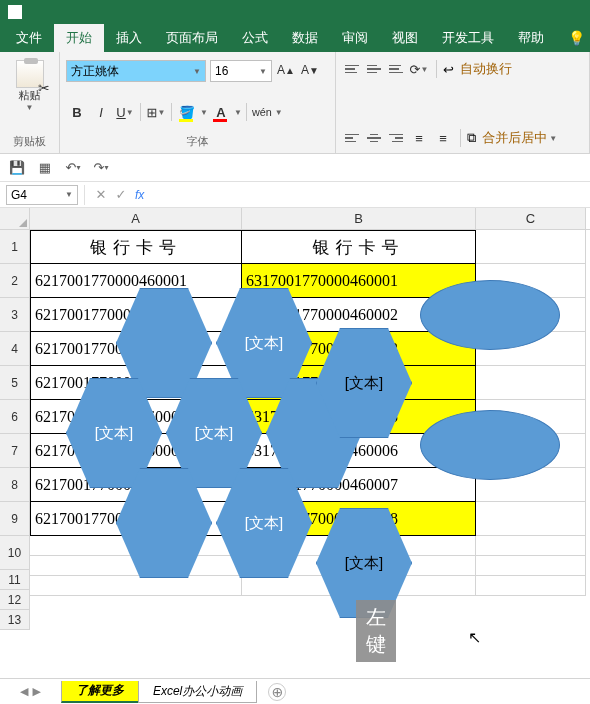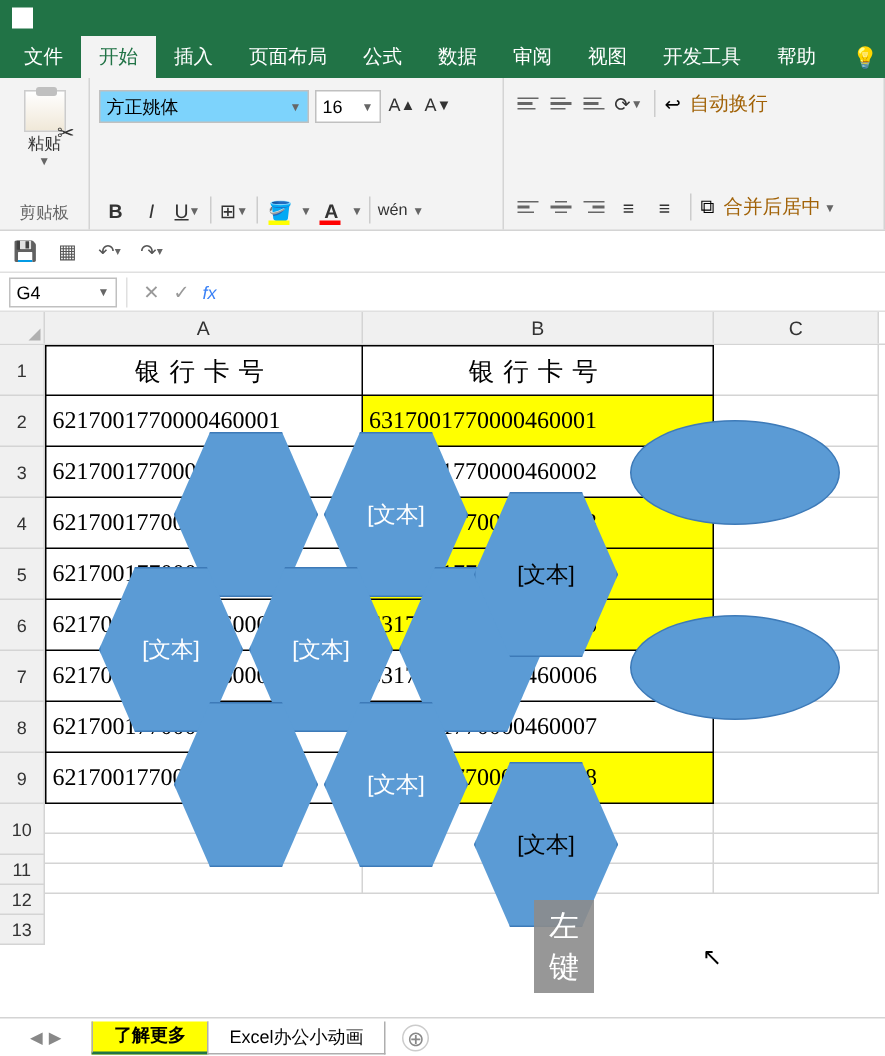--- a/index.html
+++ b/index.html
@@ -16,21 +16,21 @@
 .ribbon-group { border-right: 1px solid #d4d4d4; padding: 4px 6px 2px; display: flex; flex-direction: column; justify-content: space-between; }
 .ribbon-group-label { font-size: 11px; color: #666; text-align: center; padding: 2px 0; }
 .clipboard-group { width: 60px; }
 .paste-btn { display: flex; flex-direction: column; align-items: center; font-size: 11px; color: #333; margin-top: 4px; }
 .paste-icon { width: 28px; height: 28px; border: 1px solid #ccc; background: linear-gradient(#fff,#f0e8d8); position: relative; }
 .paste-icon::before { content: ""; position: absolute; top: -3px; left: 7px; width: 14px; height: 6px; background: #c0c0c0; border-radius: 2px; }
 .scissors { font-size: 14px; color: #333; position: absolute; top: 28px; left: 38px; }
 .font-group { width: 276px; }
 .font-row1 { display: flex; gap: 4px; margin: 4px 0; }
 .font-name { width: 140px; height: 22px; border: 1px solid #c0c0c0; background: #7dd3fc; font-size: 12px; padding: 0 4px; display: flex; align-items: center; justify-content: space-between; }
-.font-size { width: 44px; height: 22px; border: 1px solid #c0c0c0; background: #fff; font-size: 12px; padding: 0 4px; display: flex; align-items: center; justify-content: space-between; }
+.font-size { width: 62px; height: 22px; border: 1px solid #c0c0c0; background: #fff; font-size: 12px; padding: 0 4px; display: flex; align-items: center; justify-content: space-between; }
 .font-btn { width: 20px; height: 20px; display: flex; align-items: center; justify-content: center; font-size: 12px; color: #333; border: 1px solid transparent; }
 .font-row2 { display: flex; gap: 2px; align-items: center; margin-top: 6px; }
 .fbtn { width: 22px; height: 22px; display: flex; align-items: center; justify-content: center; font-size: 13px; color: #333; border: 1px solid transparent; cursor: pointer; }
 .chev { font-size: 8px; color: #666; }
 .align-group { flex: 1; }
 .align-row { display: flex; gap: 2px; margin: 2px 0; align-items: center; }
 .align-icon { width: 20px; height: 20px; display: flex; flex-direction: column; justify-content: center; gap: 2px; padding: 3px; cursor: pointer; }
 .align-icon span { height: 1.5px; background: #666; }
 .wrap-label, .merge-label { font-size: 13px; color: #a16207; margin-left: 4px; }
 
@@ -66,21 +66,21 @@
 .cell-row.hdr .cell.cA, .cell-row.hdr .cell.cB { border-top: 1px solid #000; border-bottom: 1px solid #000; }
 
 .shapes { position: absolute; top: 230px; left: 30px; pointer-events: none; }
 .hex { width: 96px; height: 110px; background: #5b9bd5; clip-path: polygon(25% 0%, 75% 0%, 100% 50%, 75% 100%, 25% 100%, 0% 50%); position: absolute; display: flex; align-items: center; justify-content: center; color: #fff; font-size: 15px; border: 1px solid #3d7ab8; }
 .ellipse { width: 140px; height: 70px; background: #5b9bd5; border-radius: 50%; position: absolute; border: 1px solid #3d7ab8; }
 .hint { position: absolute; background: rgba(140,140,140,0.9); color: #fff; padding: 4px 10px; font-size: 20px; }
 .cursor { position: absolute; font-size: 16px; color: #000; }
 
 .sheet-tabs { position: absolute; bottom: 0; left: 0; right: 0; height: 26px; background: #fff; border-top: 1px solid #d4d4d4; display: flex; align-items: center; padding-left: 20px; }
 .nav-arrows { display: flex; gap: 4px; color: #888; font-size: 11px; margin-right: 20px; }
-.sheet-tab { height: 22px; padding: 0 14px; font-size: 12px; border: 1px solid #aeaeae; border-top: none; background: #fff; display: flex; align-items: center; margin-right: -1px; cursor: pointer; }
+.sheet-tab { height: 22px; padding: 0 14px; font-size: 12px; border: 1px solid #aeaeae; border-top: none; background: #fff; display: flex; align-items: center; margin-right: -1px; cursor: pointer; font-style: italic; }
 .sheet-tab.active { background: #ffff00; border-bottom: 2px solid #217346; font-weight: bold; }
 .add-sheet { margin-left: 12px; color: #888; font-size: 14px; border: 1px solid #ccc; border-radius: 50%; width: 18px; height: 18px; display: flex; align-items: center; justify-content: center; cursor: pointer; }
 .lamp { position: absolute; top: 30px; right: 4px; color: #fff; font-size: 14px; }
 </style>
 </head>
 <body>
 
 <div class="titlebar">
   <div class="app-icon"></div>
 </div>
@@ -142,20 +142,21 @@
           <b>A</b>
           <span style="position:absolute;bottom:0;left:2px;width:14px;height:3px;background:#ff0000"></span>
         </div>
       <span class="chev">▼</span>
       <div style="width:1px;height:18px;background:#ccc;margin:0 2px"></div>
       <div class="fbtn">
           <sup>wén</sup>
         </div>
       <span class="chev">▼</span>
     </div>
+    <div class="ribbon-group-label">字体</div>
   </div>
   <div class="ribbon-group align-group">
     <div class="align-row">
       <div class="align-icon">
           <span style="width:100%"></span>
           <span style="width:70%"></span>
           <span style="width:85%"></span>
         </div>
       <div class="align-icon">
           <span style="width:70%"></span>

